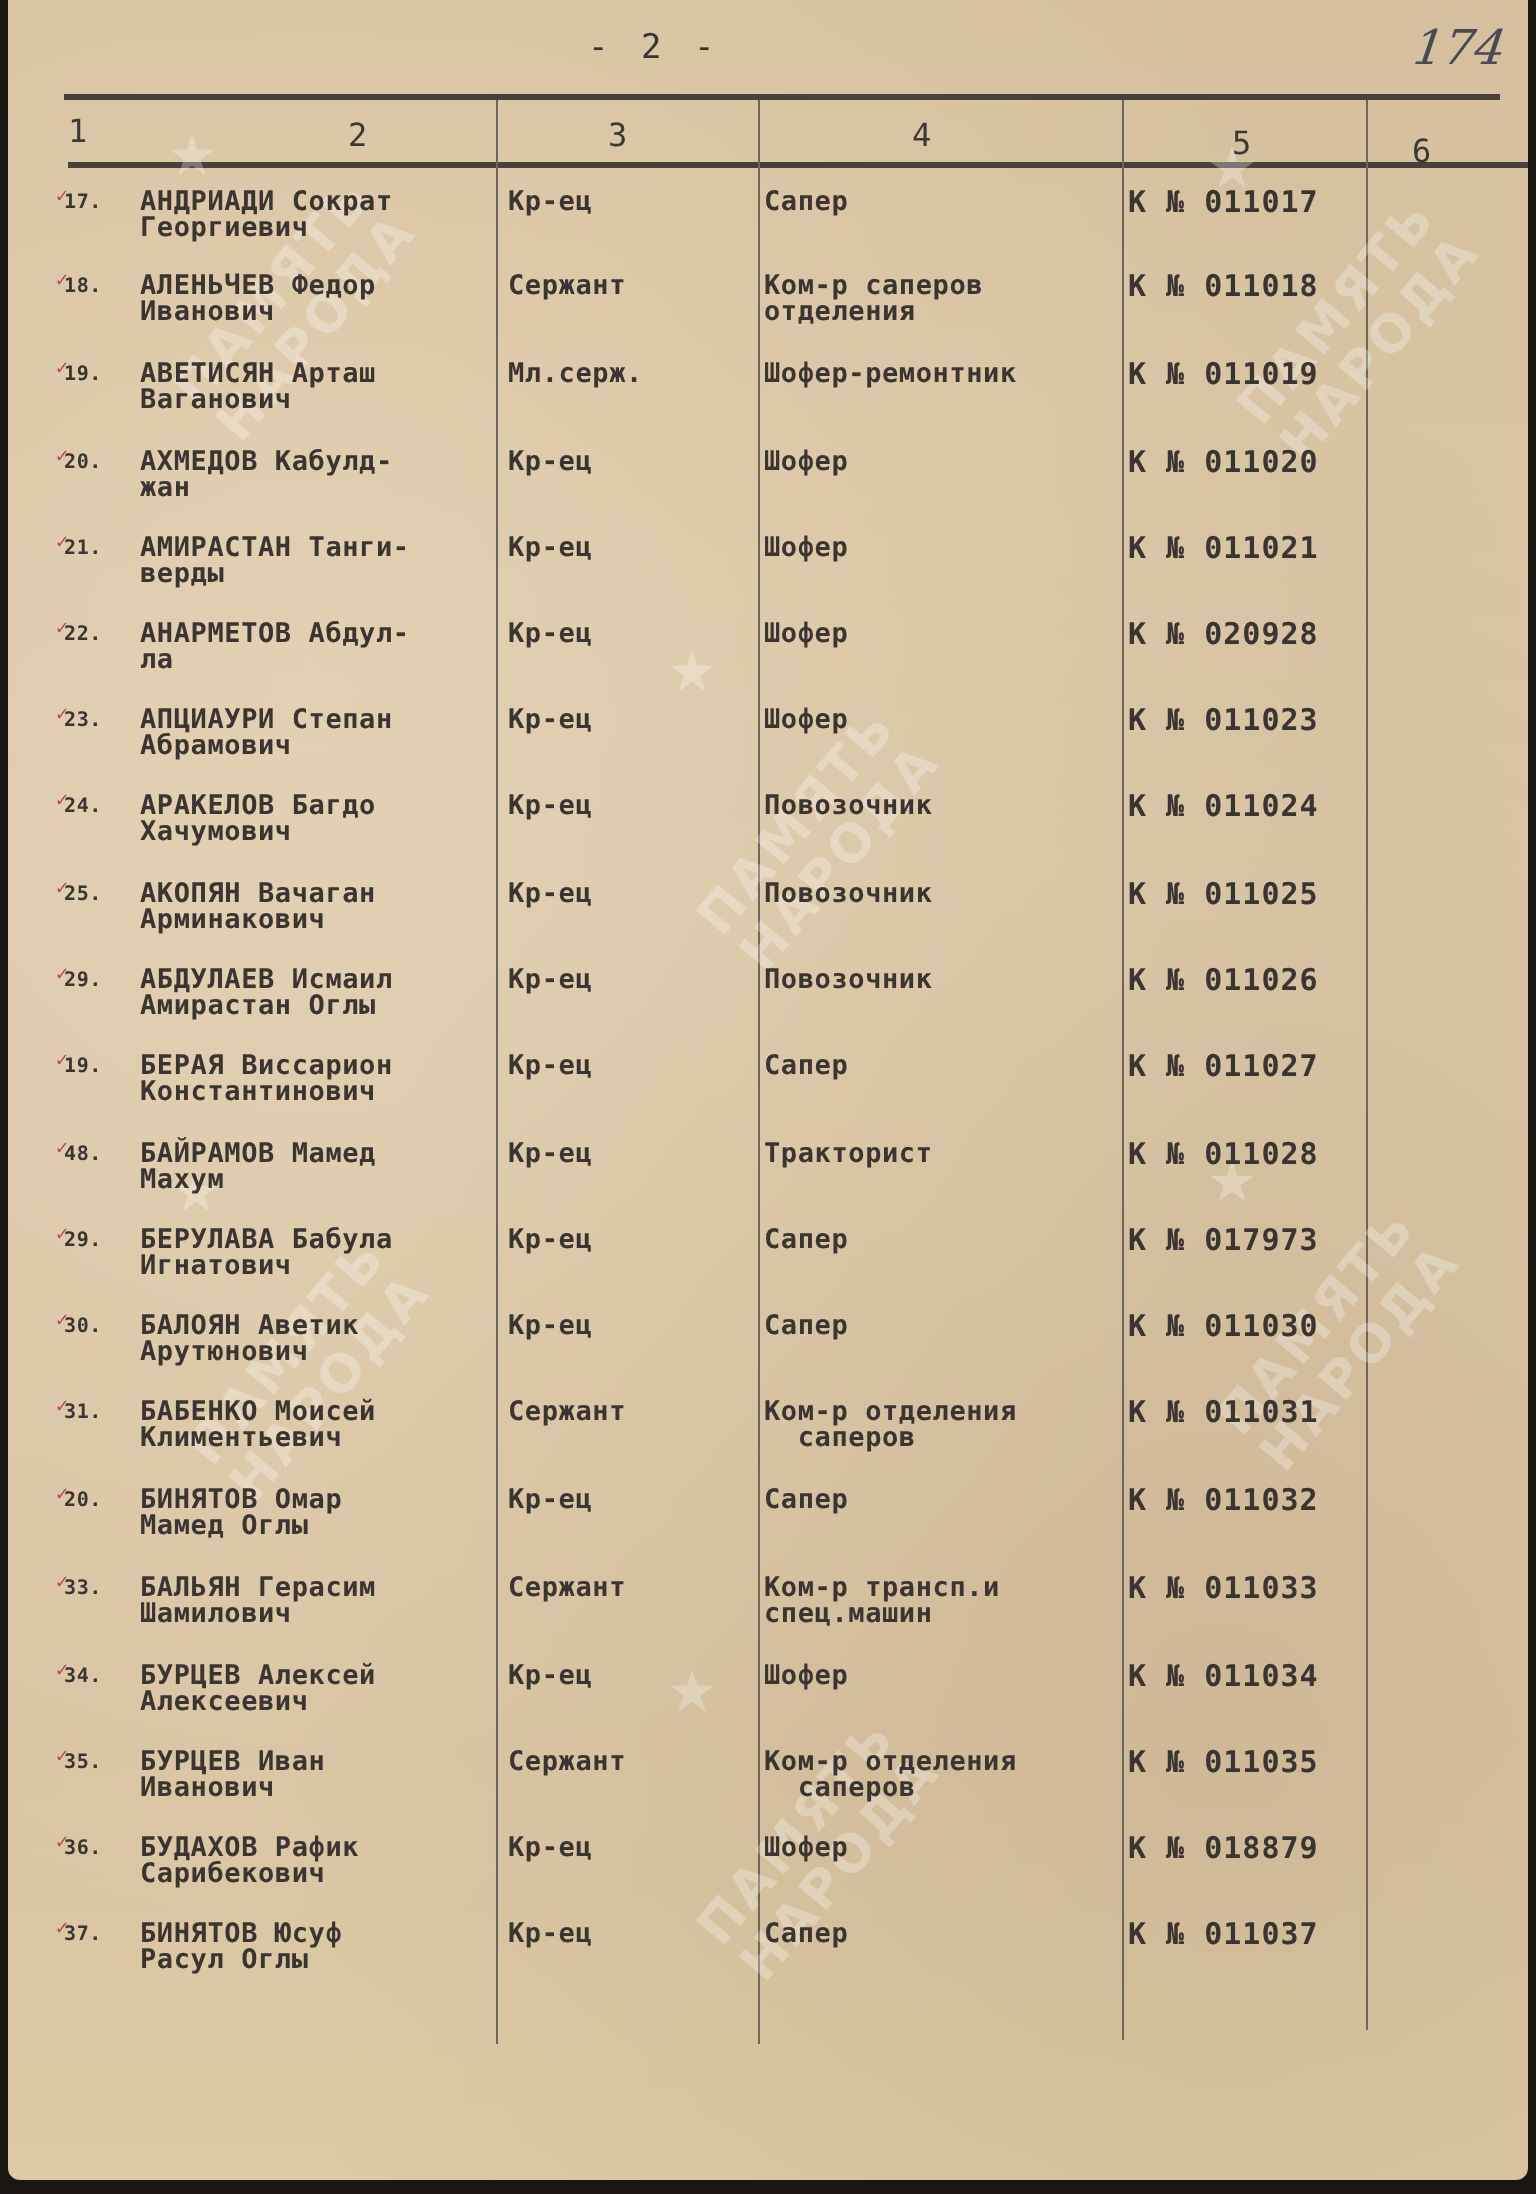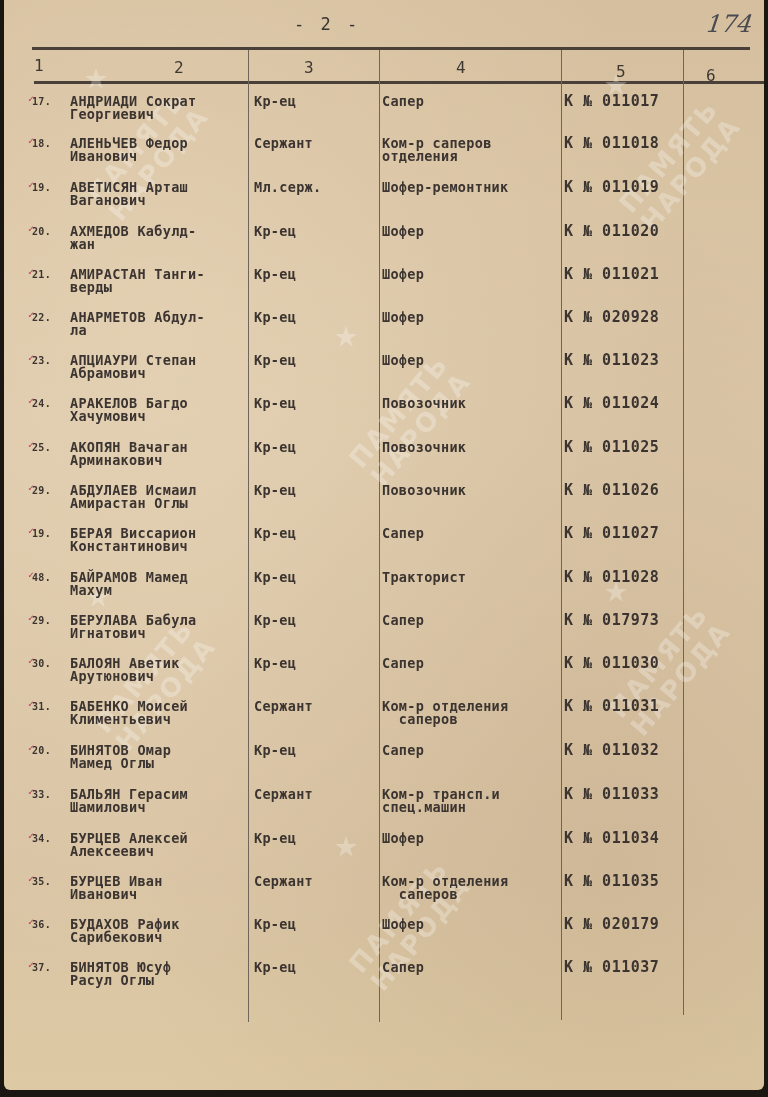--- a/index.html
+++ b/index.html
@@ -271,21 +271,21 @@
   саперов</span>
     <span class="cell num">К № 011035</span>
   </div>
       <div class="row" style="top: 918px;">
     <span class="tick">✓</span>
     <span class="cell idx">36.</span>
     <span class="cell name">БУДАХОВ Рафик
 Сарибекович</span>
     <span class="cell rank">Кр-ец</span>
     <span class="cell pos">Шофер</span>
-    <span class="cell num">К № 020179</span>
+    <span class="cell num">К № 018879</span>
   </div>
       <div class="row" style="top: 961px;">
     <span class="tick">✓</span>
     <span class="cell idx">37.</span>
     <span class="cell name">БИНЯТОВ Юсуф
 Расул Оглы</span>
     <span class="cell rank">Кр-ец</span>
     <span class="cell pos">Сапер</span>
     <span class="cell num">К № 011037</span>
   </div>

